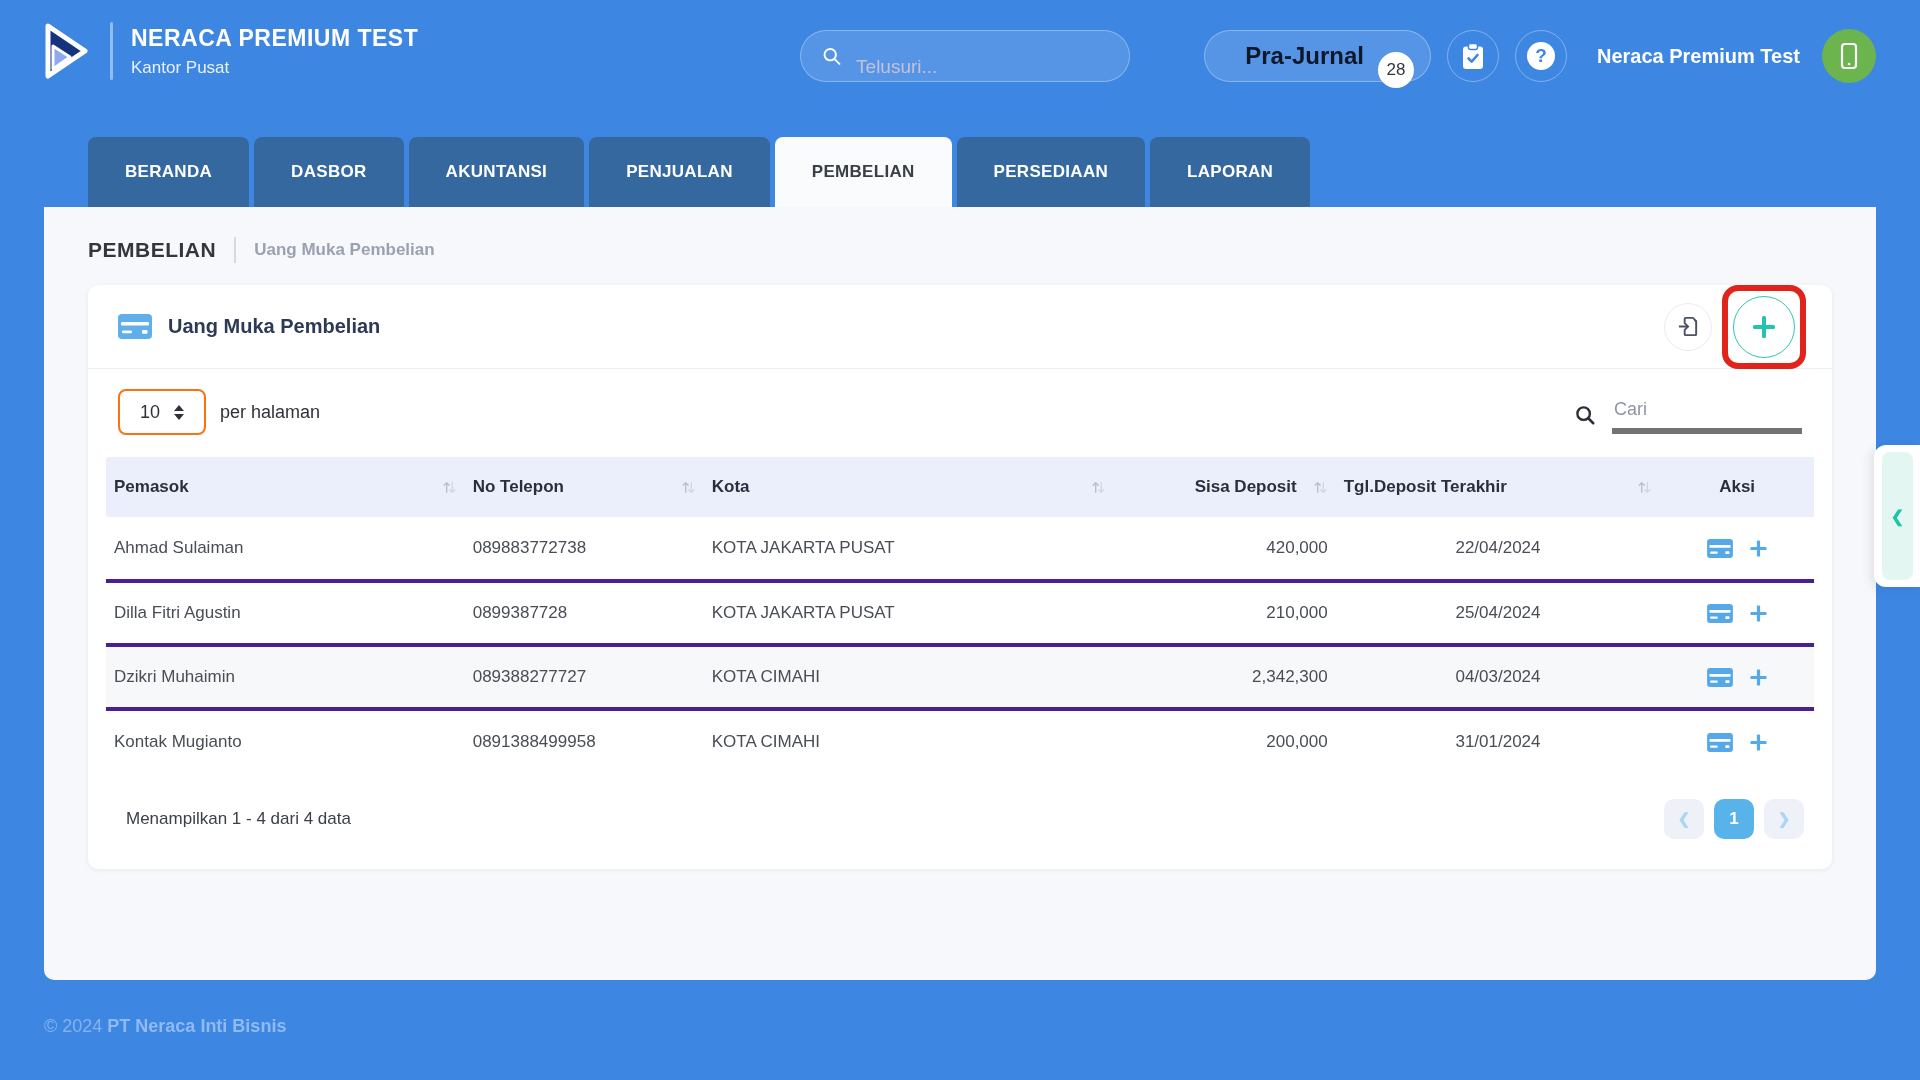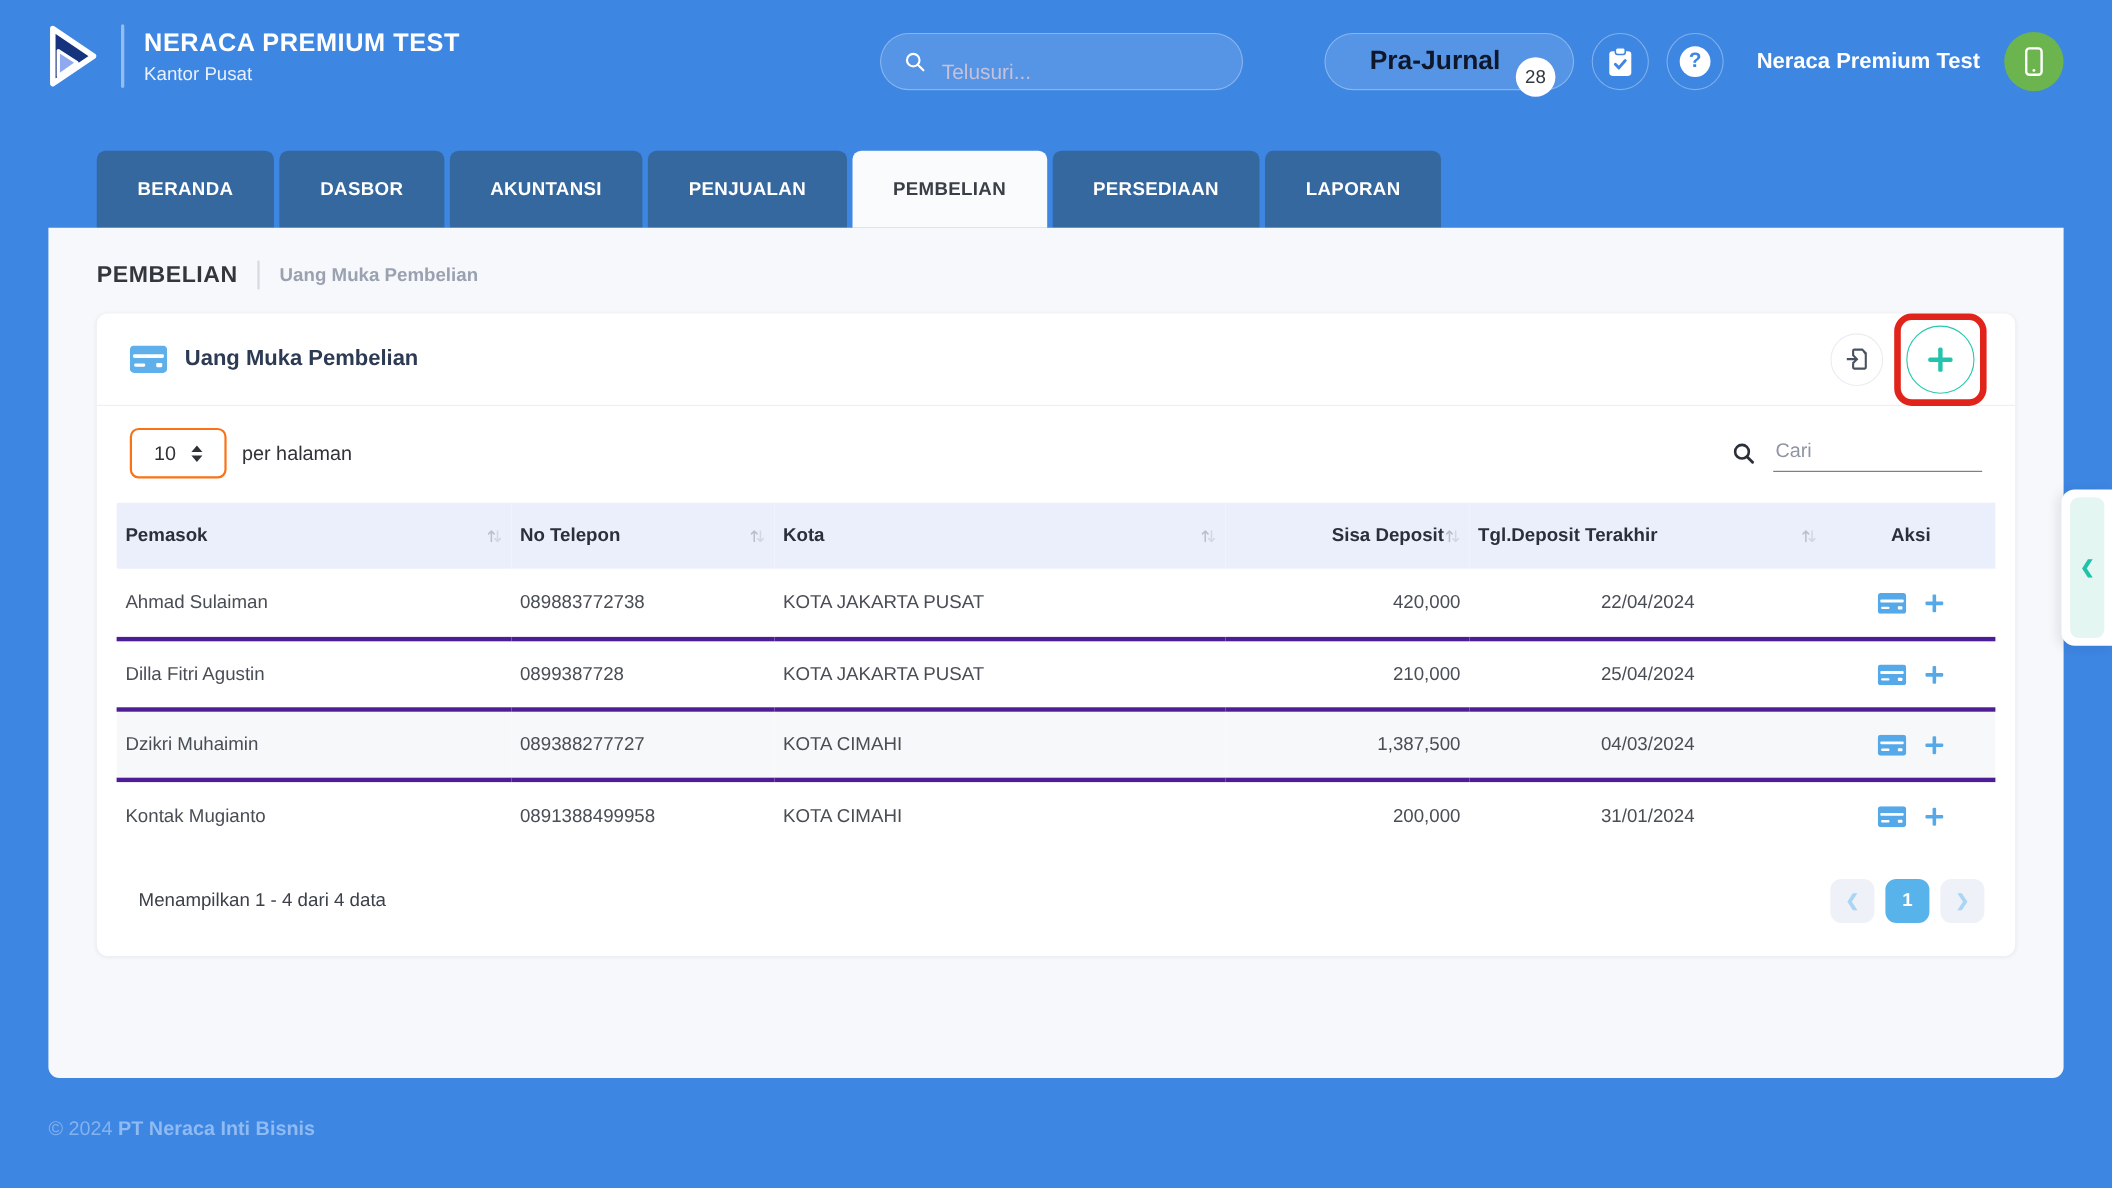--- a/index.html
+++ b/index.html
@@ -110,30 +110,30 @@
   }
   .perpage-value { font-size:18px; color:#2f3237; }
   .select-arrows { display:flex; flex-direction:column; gap:3px; }
   .select-arrows i { display:block; width:0; height:0; border-left:5px solid transparent; border-right:5px solid transparent; }
   .select-arrows .up { border-bottom:6px solid #2f3237; }
   .select-arrows .down { border-top:6px solid #2f3237; }
   .perpage-label { font-size:18px; color:#2f3237; }
 
   .table-search { display:flex; align-items:center; gap:16px; margin-top:6px; }
   .table-search input {
-    border:none; border-bottom:1px solid #737373; outline:none; width:190px;
+    border:none; border-bottom:6px solid #737373; outline:none; width:190px;
     font-size:18px; color:#444; padding:4px 2px 8px; font-family:"Liberation Sans", sans-serif;
   }
   .table-search input::placeholder { color:#8f96a3; }
 
   
   table { width:calc(100% - 36px); margin:0 18px; border-collapse:collapse; table-layout:fixed; }
   thead th { background:#ebeffb; height:60px; font-size:17px; color:#2b2f3a; font-weight:bold; padding:0 8px; }
   thead th:first-child { border-radius:2px 0 0 2px; padding-left:8px; }
-  .th-inner { display:flex; align-items:center; justify-content:space-between; gap:0; }
+  .th-inner { display:flex; align-items:center; justify-content:space-between; gap:16px; }
   .th-inner.end { justify-content:flex-end; }
   .th-inner.center { justify-content:center; }
   .sort-icon { cursor:pointer; display:inline-flex; flex:0 0 auto; }
   tbody td { height:64px; font-size:17px; color:#494d55; padding:0 8px; border-top:4px solid #4c1d95; }
   tbody tr:first-child td { border-top:none; }
   tbody tr.striped { background:#f7f8f9; }
   .col-name   { width:21%; text-align:left; }
   .col-phone  { width:14%; text-align:left; }
   .col-city   { width:24%; text-align:left; }
   .col-num    { width:13%; text-align:right; }
@@ -405,21 +405,21 @@
                       <rect x="8.3" y="1.5" width="3.4" height="17" rx="1" fill="#55a9e8"></rect>
                     </svg>
                   </span>
             </span>
               </td>
           </tr>
           <tr class="striped">
             <td class="col-name">Dzikri Muhaimin</td>
             <td class="col-phone">089388277727</td>
             <td class="col-city">KOTA CIMAHI</td>
-            <td class="col-num">1,387,500</td>
+            <td class="col-num">2,342,300</td>
             <td class="col-date">04/03/2024</td>
             <td class="col-action">
                 <span class="action-cell">
               <span class="action-icon">
                     <svg width="26" height="19" viewBox="0 0 34 25">
                       <rect width="34" height="25" rx="4" fill="#55a9e8"></rect>
                       <rect x="3" y="8" width="28" height="3.4" rx="1.2" fill="#fff"></rect>
                       <rect x="4" y="16.5" width="10" height="2.8" rx="1.2" fill="#fff"></rect>
                       <rect x="24" y="16" width="5.5" height="3.8" rx="1" fill="#fff"></rect>
                     </svg>

